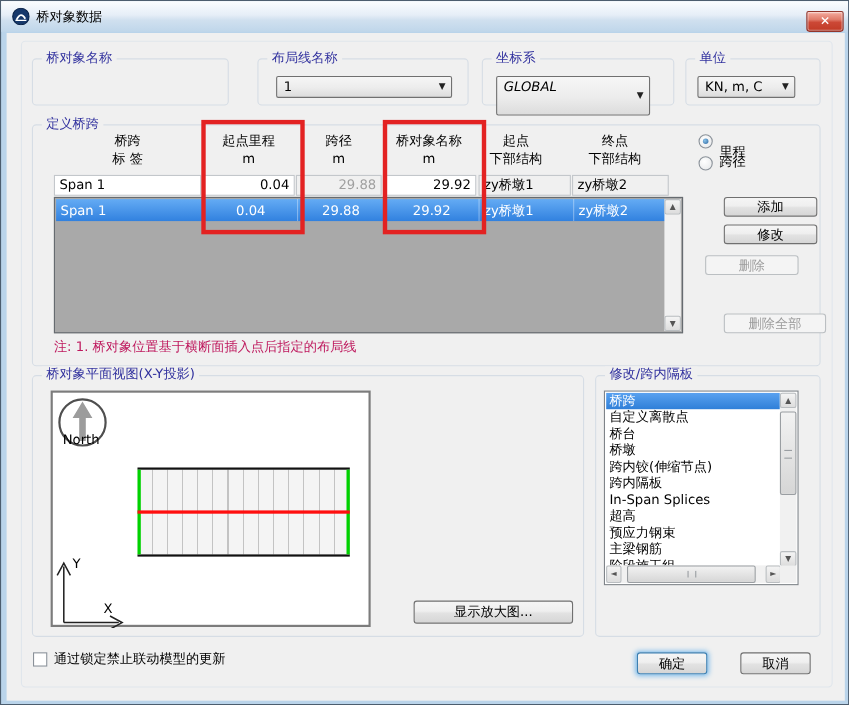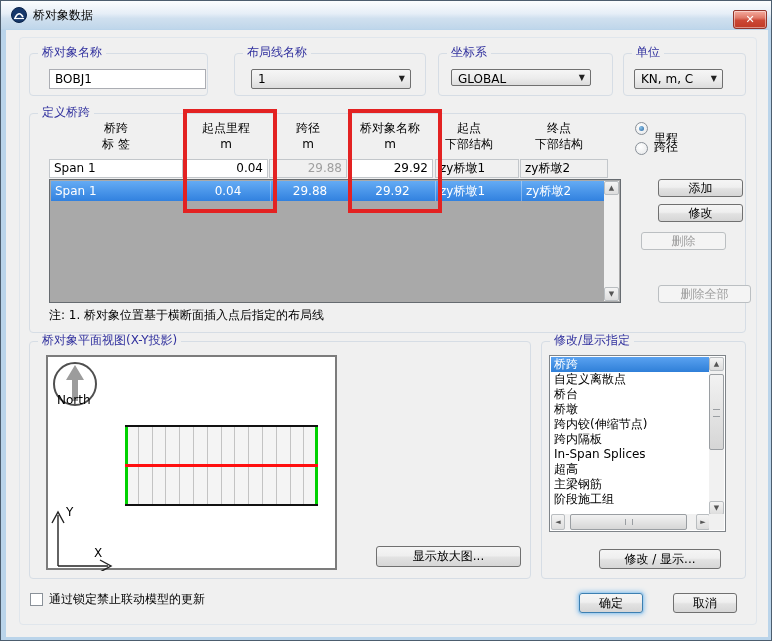--- a/index.html
+++ b/index.html
@@ -80,21 +80,21 @@
     border-top:1px solid #9A9EA2;border-bottom:1px solid #9A9EA2;}
   .ahsb{position:absolute;left:1px;bottom:1px;height:16px;width:159px;background:#F1F1F1;}
   .ahsb .sbtn{width:14px;height:16px;line-height:14px;}
   .ahsb .thumb{position:absolute;top:0;left:19px;width:117px;height:16px;box-sizing:border-box;
     border:1px solid #9A9EA2;border-radius:2px;background:linear-gradient(#F2F2F2,#D6D6D6);cursor:grab;}
   .ahsb .thumb::after{content:"";position:absolute;top:4px;bottom:4px;left:54px;width:6px;
     border-left:1px solid #9A9EA2;border-right:1px solid #9A9EA2;}
   .acorner{position:absolute;right:1px;bottom:1px;width:15px;height:16px;background:#F0F0F0;}
   
   .redrect{position:absolute;border:4px solid #E32222;z-index:60;pointer-events:none;}
-  .note{position:absolute;left:48px;top:306px;color:#000000;white-space:nowrap;text-align:right;}
+  .note{position:absolute;left:48px;top:306px;color:#be185d;white-space:nowrap;text-align:right;}
 </style>
 </head>
 <body>
 
 <div class="window">
 
   <div class="titlebar">
     <svg class="title-icon" viewBox="0 0 16 16">
       <circle cx="8" cy="8" r="7.5" fill="#16386B" stroke="#0A2349"></circle>
       <path d="M4 11 Q8 3 12 10" fill="none" stroke="#fff" stroke-width="1.6"></path>
@@ -105,34 +105,33 @@
       <span>✕</span>
     </div>
   </div>
 
   <div class="content"></div>
   <div class="etch"></div>
 
   <div class="group" style="left:28px;top:52px;width:179px;height:43px;">
     <span class="glabel">桥对象名称</span>
   </div>
-  <div class="tfield" style="left:48px;top:68px;width:157px;height:20px;">BOBJ1</div>
 
   <div class="group" style="left:233px;top:52px;width:192px;height:43px;">
     <span class="glabel">布局线名称</span>
   </div>
   <div class="combo" style="left:250px;top:68px;width:160px;height:20px;">
     <span>1</span>
     <span class="arr">▼</span>
   </div>
 
   <div class="group" style="left:437px;top:52px;width:175px;height:43px;">
     <span class="glabel">坐标系</span>
   </div>
-  <div class="combo" style="left:450px;top:68px;width:140px;height:17px;">
+  <div class="combo" style="left:450px;top:68px;width:140px;height:36px;font-style:italic;">
     <span>GLOBAL</span>
     <span class="arr">▼</span>
   </div>
 
   <div class="group" style="left:622px;top:52px;width:123px;height:43px;">
     <span class="glabel">单位</span>
   </div>
   <div class="combo" style="left:633px;top:68px;width:89px;height:20px;">
     <span>KN, m, C</span>
     <span class="arr">▼</span>
@@ -223,50 +222,50 @@
     <polyline points="6,20 12,9 18,20" fill="none" stroke="#222" stroke-width="1.4"></polyline>
     <line x1="12" y1="63" x2="62" y2="63" stroke="#222" stroke-width="1.4"></line>
     <polyline points="54,57 65,63 54,69" fill="none" stroke="#222" stroke-width="1.4"></polyline>
   </svg>
   <span class="lbl" style="left:65px;top:504px;">Y</span>
   <span class="lbl" style="left:93px;top:545px;">X</span>
 
   <div class="btn" style="left:355px;top:545px;width:145px;height:21px;line-height:19px;">显示放大图...</div>
 
   <div class="group" style="left:540px;top:340px;width:205px;height:238px;">
-    <span class="glabel">修改/显示指定</span>
+    <span class="glabel">修改/跨内隔板</span>
   </div>
 
   <div class="alist">
     <div class="aitems">
       <div class="aitem sel">桥跨</div>
       <div class="aitem">自定义离散点</div>
       <div class="aitem">桥台</div>
       <div class="aitem">桥墩</div>
       <div class="aitem">跨内铰(伸缩节点)</div>
       <div class="aitem">跨内隔板</div>
       <div class="aitem">In-Span Splices</div>
       <div class="aitem">超高</div>
+      <div class="aitem">预应力钢束</div>
       <div class="aitem">主梁钢筋</div>
       <div class="aitem">阶段施工组</div>
     </div>
     <div class="avsb">
       <div class="sbtn" style="top:0;"><span>▲</span></div>
       <div class="thumb"></div>
       <div class="sbtn" style="bottom:0;top:auto;"><span>▼</span></div>
     </div>
     <div class="ahsb">
       <div class="sbtn" style="left:0;top:0;"><span>◄</span></div>
       <div class="thumb"></div>
       <div class="sbtn" style="left:auto;right:0;top:0;"><span>►</span></div>
     </div>
     <div class="acorner"></div>
   </div>
 
-  <div class="btn" style="left:578px;top:548px;width:122px;height:20px;line-height:18px;">修改 / 显示...</div>
 
   <div class="cbox" style="left:29px;top:592px;"></div>
   <span class="lbl" style="left:48px;top:591px;">通过锁定禁止联动模型的更新</span>
 
   <div class="btn focused" style="left:558px;top:592px;width:64px;height:20px;line-height:18px;">确定</div>
   <div class="btn" style="left:652px;top:592px;width:64px;height:20px;line-height:18px;">取消</div>
 
   <div class="redrect" style="left:182px;top:108px;width:86px;height:96px;"></div>
   <div class="redrect" style="left:347px;top:108px;width:86px;height:96px;"></div>
 

